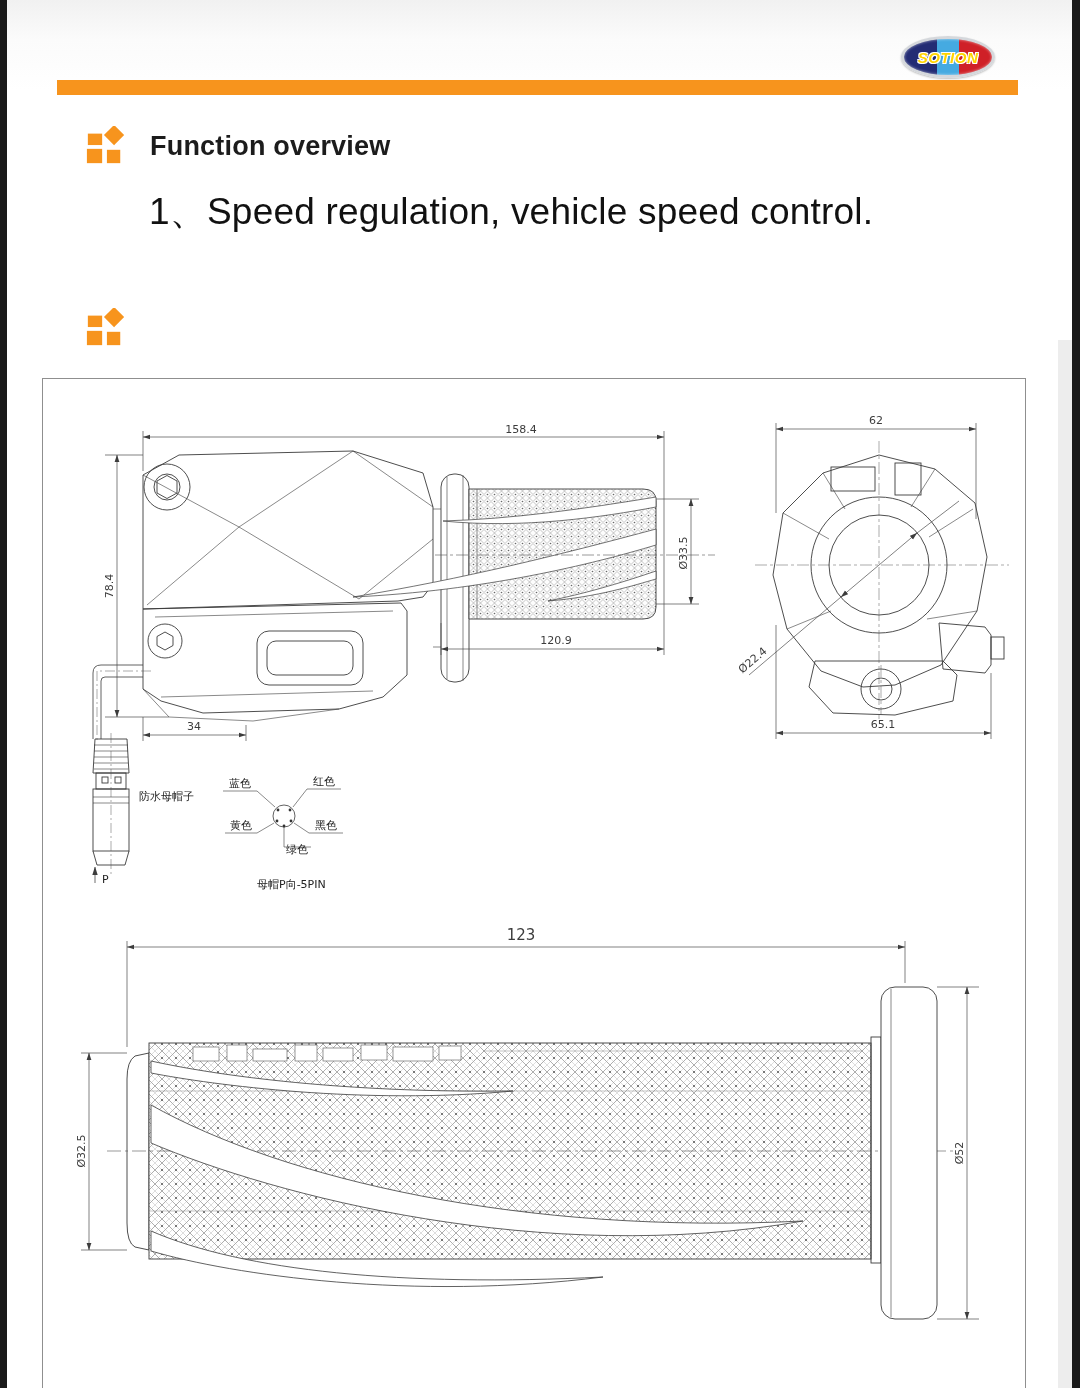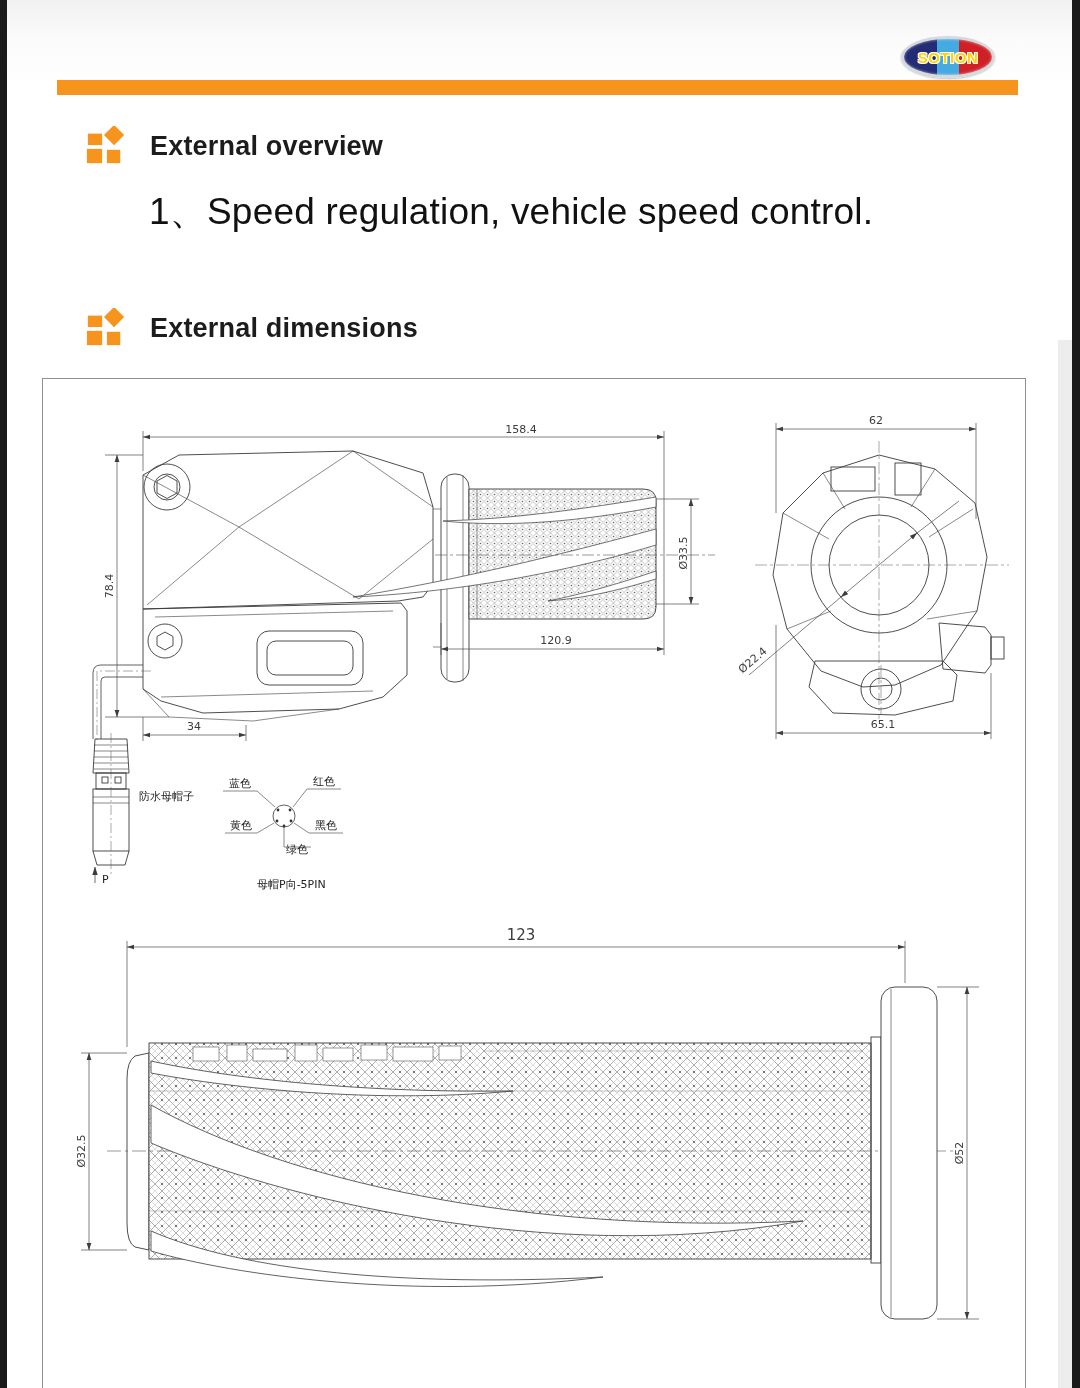--- a/index.html
+++ b/index.html
@@ -13,21 +13,21 @@
   .edge-right{right:0;width:8px;}
   .side-shade{position:absolute;right:8px;top:340px;bottom:0;width:14px;background:#ededed;}
   .accent-bar{position:absolute;left:57px;top:80px;width:961px;height:15px;background:#f7941d;}
   .logo{
     position:absolute;left:901px;top:36px;width:94px;height:42px;border-radius:50%;
     background:linear-gradient(90deg,#232c74 0 37%,#45aae1 37% 62%,#cf2027 62% 100%);
     border:3px solid #d5d8dc;box-shadow:0 1px 2px rgba(0,0,0,.25), inset 0 0 3px rgba(255,255,255,.6);
     display:flex;align-items:center;justify-content:center;box-sizing:border-box;
   }
   .logo span{
-    font-weight:800;font-size:15px;letter-spacing:.5px;color:#ffd400;
+    font-style:italic;font-weight:800;font-size:15px;letter-spacing:.5px;color:#ffd400;
     text-shadow:-1px -1px 0 #fff,1px -1px 0 #fff,-1px 1px 0 #fff,1px 1px 0 #fff;
   }
   .section-head{position:absolute;left:84px;display:flex;align-items:center;}
   .section-head .ic{width:42px;height:40px;flex:0 0 auto;}
   .section-head h2{margin:0 0 0 24px;font-size:27px;font-weight:700;color:#1c1c1c;letter-spacing:.2px;}
   .head-1{top:126px;}
   .head-2{top:308px;}
   .func-list{position:absolute;left:149px;top:192px;}
   .func-list .row{font-size:37px;font-weight:400;color:#111;height:50px;line-height:40px;letter-spacing:.2px;}
   .drawing-box{
@@ -50,35 +50,34 @@
 
 <div class="accent-bar"></div>
 
 <div class="section-head head-1">
   <svg class="ic" viewBox="0 0 44 42">
     <rect x="4" y="8" width="15" height="12" fill="#f7941d"></rect>
     <rect x="24" y="2" width="15" height="15" fill="#f7941d" transform="rotate(45 31.5 9.5)"></rect>
     <rect x="3" y="24" width="16" height="15" fill="#f7941d"></rect>
     <rect x="24" y="25" width="14" height="14" fill="#f7941d"></rect>
   </svg>
-  <h2>External overview</h2>
+  <h2>Function overview</h2>
 </div>
 
 <div class="func-list">
   <div class="row"><span>1、</span><span>Speed regulation, vehicle speed control.</span></div>
 </div>
 
 <div class="section-head head-2">
   <svg class="ic" viewBox="0 0 44 42">
     <rect x="4" y="8" width="15" height="12" fill="#f7941d"></rect>
     <rect x="24" y="2" width="15" height="15" fill="#f7941d" transform="rotate(45 31.5 9.5)"></rect>
     <rect x="3" y="24" width="16" height="15" fill="#f7941d"></rect>
     <rect x="24" y="25" width="14" height="14" fill="#f7941d"></rect>
   </svg>
-  <h2>External dimensions</h2>
 </div>
 
 <div class="drawing-box">
 <svg width="982" height="985" viewBox="0 0 982 985">
   <defs>
     <marker id="ar" viewBox="0 0 10 8" markerWidth="11" markerHeight="9" refX="9.5" refY="4" orient="auto-start-reverse">
       <path d="M0,0.8 L10,4 L0,7.2 Z" fill="#3c3c3c"></path>
     </marker>
     <pattern id="knurlFine" width="7" height="7" patternUnits="userSpaceOnUse">
       <rect width="7" height="7" fill="#fdfdfd"></rect>

